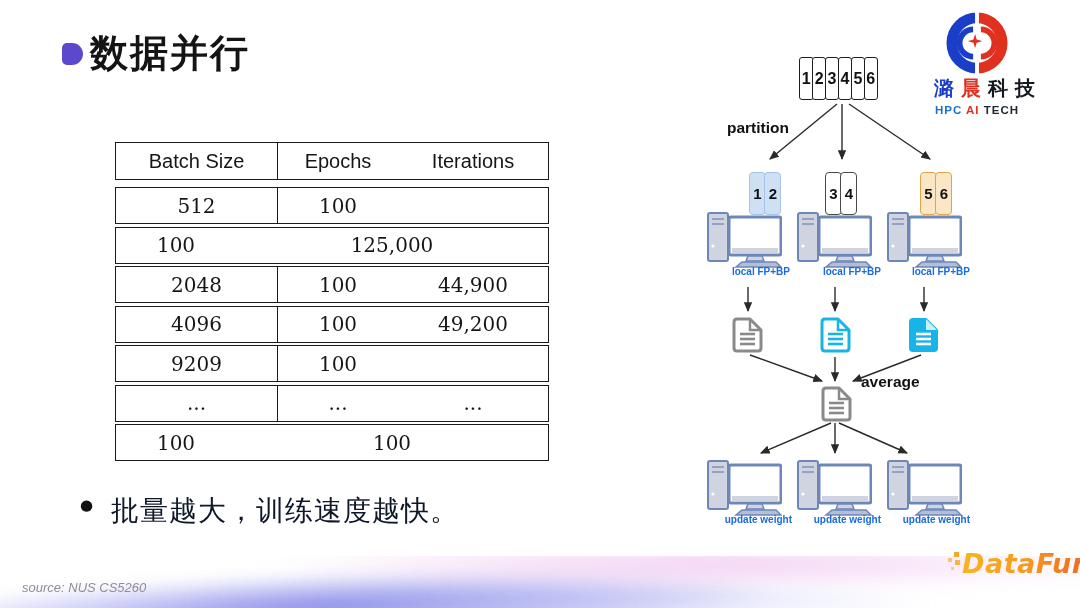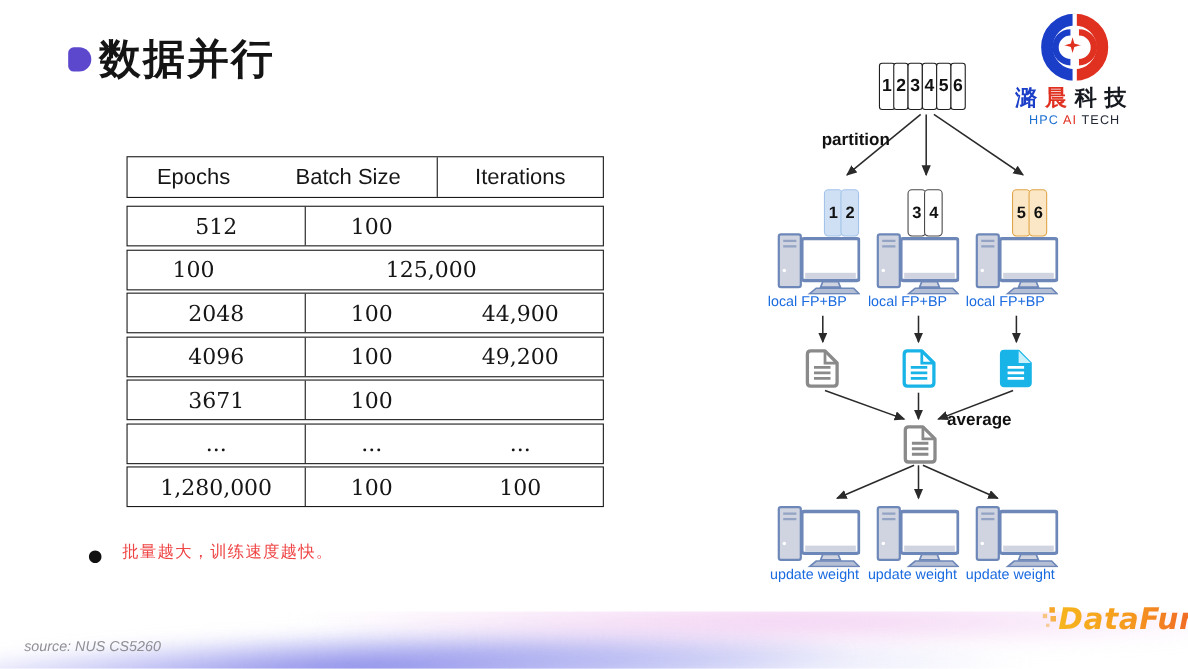--- a/index.html
+++ b/index.html
@@ -22,53 +22,53 @@
   .c1 { width:162px; border-right:1.6px solid #1a1a1a; }
   .c2 { width:120px; }
   .c3 { flex:1; }
   .tbl-header .cell { font-family:"Liberation Sans",sans-serif; font-size:20px; color:#161616; }
   .tbl-row .cell { font-family:"DejaVu Serif","Liberation Serif",serif; font-size:20px; color:#161616; }
 
   
   .bullet-line { position:absolute; left:80px; top:492px; display:flex; align-items:flex-start; }
   .bullet-dot { font-size:15px; color:#111; margin:4px 18px 0 0;
     font-family:"DejaVu Sans",sans-serif; }
-  .bullet-text { font-size:15px; color:#ef4444; letter-spacing:1px;
+  .bullet-text { font-size:28px; color:#0f172a; letter-spacing:1px;
     font-family:Liberation Sans, sans-serif; }
 
   
   .abs { position:absolute; }
   .strip { left:799px; top:57px; display:flex; }
   .strip .sbox { width:14.5px; height:43px; background:#fff; border:1.6px solid #1f1f1f;
     border-radius:3px; margin-left:-1.6px; display:flex; align-items:center; justify-content:center;
     font-weight:700; font-size:16px; color:#111; }
   .strip .sbox:first-child { margin-left:0; }
 
   .pair { display:flex; top:172px; }
   .pair .pbox { width:17px; height:43px; border-radius:4px; margin-left:-1.6px;
     display:flex; align-items:center; justify-content:center; font-weight:700; font-size:15px; color:#111; }
   .pair .pbox:first-child { margin-left:0; }
   .pair-blue .pbox { background:#cfe0f5; border:1.6px solid #a3c4e8; }
   .pair-white .pbox { background:#ffffff; border:1.6px solid #4a4a4a; }
   .pair-orange .pbox { background:#fbe7c6; border:1.6px solid #e0a54a; }
 
   .diagram-label { font-weight:700; font-size:15.5px; color:#111; }
-  .blue-label { font-weight:400; font-size:13px; color:#1a6be0; width:92px; text-align:left; }
+  .blue-label { font-weight:700; font-size:10px; color:#1a6be0; width:92px; text-align:right; }
 
   .pc { width:76px; height:58px; }
   .doc { width:34px; height:36px; }
   .overlay { position:absolute; left:0; top:0; pointer-events:none; }
 
   
   .logo { position:absolute; left:912px; top:12px; width:130px; text-align:center; }
   .logo-mark { display:block; margin:0 auto; }
   .logo-cn { font-size:20px; font-weight:700; letter-spacing:7px; margin-top:1px; white-space:nowrap;
-    font-family:"Liberation Sans",sans-serif; }
+    font-family:"Liberation Sans",sans-serif;text-align:right; }
   .cn-blue { color:#1b3ec8; } .cn-red { color:#e03020; } .cn-dark { color:#15181f; }
-  .logo-sub { font-size:11.5px; font-weight:400; letter-spacing:1px; margin-top:2px; }
+  .logo-sub { font-size:11.5px; font-weight:700; letter-spacing:1px; margin-top:2px; }
   .sub-blue { color:#1b6fd0; } .sub-red { color:#e03020; } .sub-dark { color:#222833; }
 
   
   .footer-wave { position:absolute; left:0; bottom:0; width:1080px; height:52px; overflow:hidden; }
   .w1 { position:absolute; left:-120px; bottom:-34px; width:900px; height:70px; border-radius:50%;
     background:radial-gradient(closest-side, rgba(112,112,228,.85), rgba(130,130,235,.35) 60%, rgba(130,130,235,0));
     filter:blur(7px); transform:rotate(-2deg); }
   .w2 { position:absolute; left:260px; top:-14px; width:900px; height:46px; border-radius:50%;
     background:radial-gradient(closest-side, rgba(238,190,238,.8), rgba(238,190,238,0));
     filter:blur(9px); }
@@ -93,22 +93,22 @@
 </head>
 <body>
 
 <div id="slide">
 
   <div class="title-bullet"></div>
   <div class="slide-title">数据并行</div>
 
   <div class="tbl">
     <div class="tbl-box tbl-header">
+      <div class="cell c1">Batch Size</div>
       <div class="cell c2">Epochs</div>
-      <div class="cell c1">Batch Size</div>
       <div class="cell c3">Iterations</div>
     </div>
     <div class="tbl-box tbl-row">
       <div class="cell c1">512</div>
       <div class="cell c2">100</div>
     </div>
     <div class="tbl-box tbl-row">
       <div class="cell c2">100</div>
       <div class="cell c3">125,000</div>
     </div>
@@ -116,30 +116,29 @@
       <div class="cell c1">2048</div>
       <div class="cell c2">100</div>
       <div class="cell c3">44,900</div>
     </div>
     <div class="tbl-box tbl-row">
       <div class="cell c1">4096</div>
       <div class="cell c2">100</div>
       <div class="cell c3">49,200</div>
     </div>
     <div class="tbl-box tbl-row">
-      <div class="cell c1">3671</div>
+      <div class="cell c1">9209</div>
       <div class="cell c2">100</div>
     </div>
     <div class="tbl-box tbl-row">
       <div class="cell c1">...</div>
       <div class="cell c2">...</div>
       <div class="cell c3">...</div>
     </div>
     <div class="tbl-box tbl-row">
-      <div class="cell c1">1,280,000</div>
       <div class="cell c2">100</div>
       <div class="cell c3">100</div>
     </div>
   </div>
 
   <div class="bullet-line">
     <span class="bullet-dot">●</span>
     <span class="bullet-text">批量越大，训练速度越快。</span>
   </div>
 
@@ -167,21 +166,21 @@
 
   <div class="abs strip">
     <div class="sbox">1</div>
     <div class="sbox">2</div>
     <div class="sbox">3</div>
     <div class="sbox">4</div>
     <div class="sbox">5</div>
     <div class="sbox">6</div>
   </div>
 
-  <div class="abs diagram-label" style="left:747px; top:119px;">partition</div>
+  <div class="abs diagram-label" style="left:727px; top:119px;">partition</div>
 
   <div class="abs pair pair-blue" style="left:749px;">
     <div class="pbox">1</div>
     <div class="pbox">2</div>
   </div>
   <div class="abs pair pair-white" style="left:825px;">
     <div class="pbox">3</div>
     <div class="pbox">4</div>
   </div>
   <div class="abs pair pair-orange" style="left:920px;">

